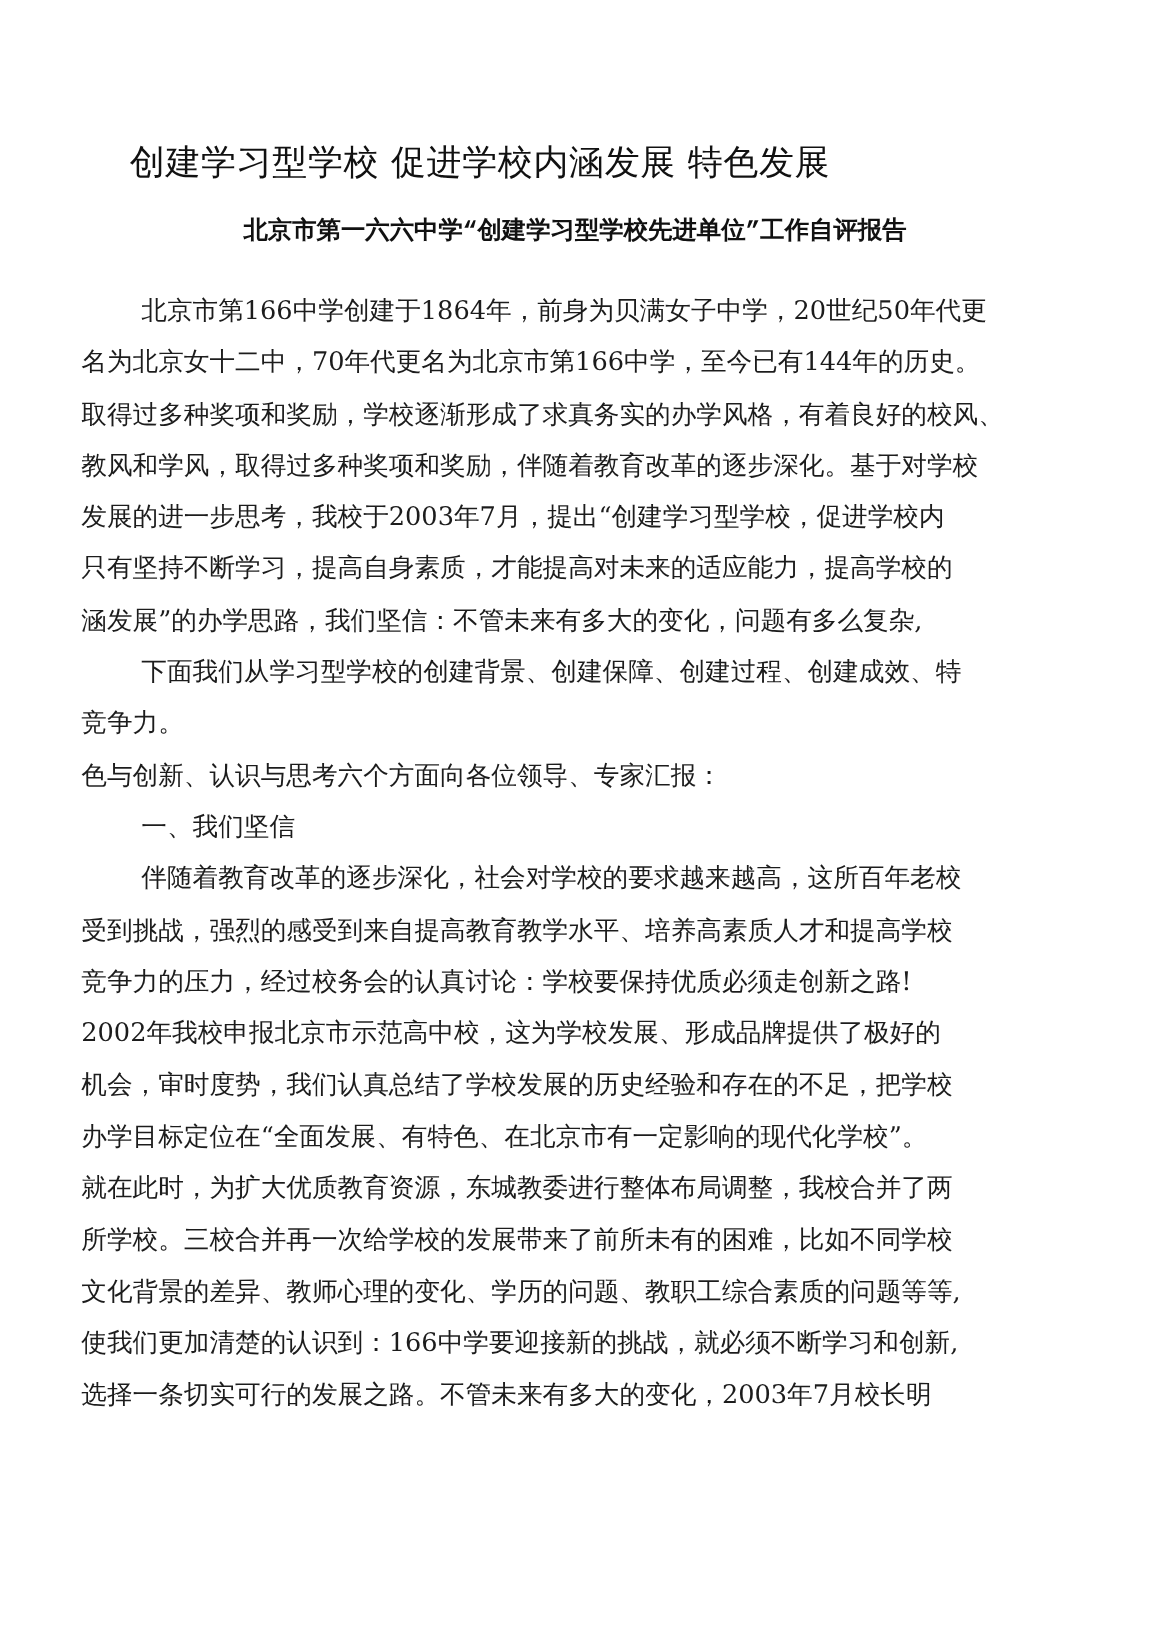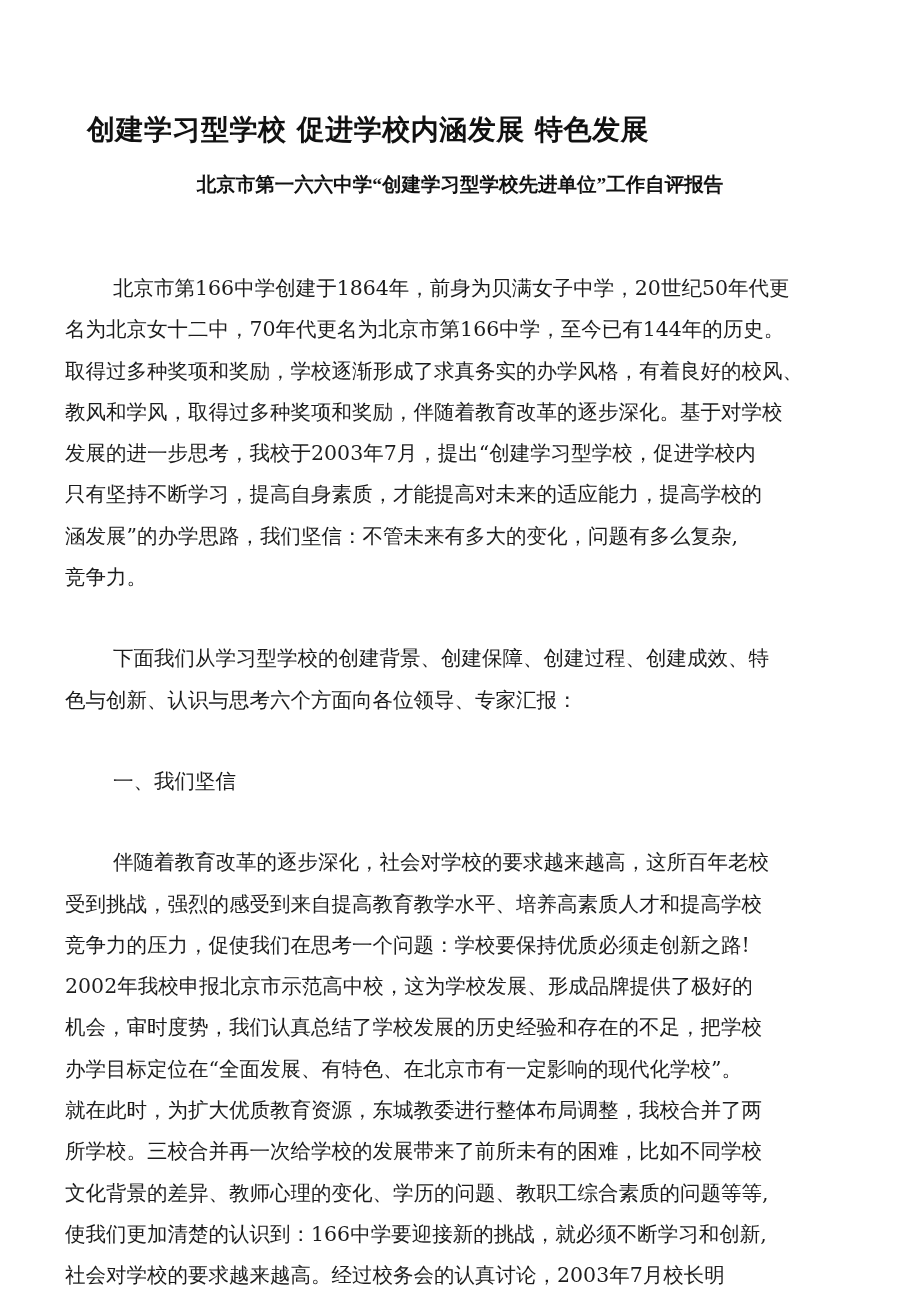--- a/index.html
+++ b/index.html
@@ -18,39 +18,38 @@
     .page {
       position: absolute;
       left: 0;
       top: 0;
       width: 920px;
       height: 1302px;
       background: #ffffff;
     }
     .title {
       position: absolute;
-      left: 0;
+      left: 16px;
       width: 736px;
       top: 110px;
       text-align: center;
       font-family: "DejaVu Sans", "Liberation Sans", sans-serif;
       font-size: 28px;
       line-height: 40px;
       letter-spacing: 0.5px;
       color: #111111;
       white-space: nowrap;
-      font-weight: bold;
     }
     .subtitle {
       position: absolute;
       left: 0;
       width: 920px;
       top: 168px;
       text-align: center;
-      font-family: Liberation Serif, serif;
+      font-family: Liberation Mono, monospace;
       font-weight: bold;
       font-size: 19.5px;
       line-height: 34px;
       color: #111111;
       white-space: nowrap;
     }
     .body-text {
       position: absolute;
       left: 65px;
       top: 228px;
@@ -59,47 +58,46 @@
     .line {
       display: block;
       height: 41.3px;
       line-height: 41.3px;
       font-size: 20.5px;
       white-space: nowrap;
       color: #1c1c1c;
     }
     .line.indent {
       padding-left: 48px;
-      margin-top: 40px;
     }
   </style>
 </head>
 <body>
 
 <div class="page">
   <div class="title">创建学习型学校 促进学校内涵发展 特色发展</div>
   <div class="subtitle">北京市第一六六中学“创建学习型学校先进单位”工作自评报告</div>
 
   <div class="body-text">
     <span class="line indent">北京市第166中学创建于1864年，前身为贝满女子中学，20世纪50年代更</span>
     <span class="line">名为北京女十二中，70年代更名为北京市第166中学，至今已有144年的历史。</span>
     <span class="line">取得过多种奖项和奖励，学校逐渐形成了求真务实的办学风格，有着良好的校风、</span>
     <span class="line">教风和学风，取得过多种奖项和奖励，伴随着教育改革的逐步深化。基于对学校</span>
     <span class="line">发展的进一步思考，我校于2003年7月，提出“创建学习型学校，促进学校内</span>
     <span class="line">只有坚持不断学习，提高自身素质，才能提高对未来的适应能力，提高学校的</span>
     <span class="line">涵发展”的办学思路，我们坚信：不管未来有多大的变化，问题有多么复杂,</span>
+    <span class="line indent">下面我们从学习型学校的创建背景、创建保障、创建过程、创建成效、特</span>
     <span class="line">竞争力。</span>
-    <span class="line indent">下面我们从学习型学校的创建背景、创建保障、创建过程、创建成效、特</span>
     <span class="line">色与创新、认识与思考六个方面向各位领导、专家汇报：</span>
     <span class="line indent">一、我们坚信</span>
     <span class="line indent">伴随着教育改革的逐步深化，社会对学校的要求越来越高，这所百年老校</span>
     <span class="line">受到挑战，强烈的感受到来自提高教育教学水平、培养高素质人才和提高学校</span>
-    <span class="line">竞争力的压力，促使我们在思考一个问题：学校要保持优质必须走创新之路!</span>
+    <span class="line">竞争力的压力，经过校务会的认真讨论：学校要保持优质必须走创新之路!</span>
     <span class="line">2002年我校申报北京市示范高中校，这为学校发展、形成品牌提供了极好的</span>
     <span class="line">机会，审时度势，我们认真总结了学校发展的历史经验和存在的不足，把学校</span>
     <span class="line">办学目标定位在“全面发展、有特色、在北京市有一定影响的现代化学校”。</span>
     <span class="line">就在此时，为扩大优质教育资源，东城教委进行整体布局调整，我校合并了两</span>
     <span class="line">所学校。三校合并再一次给学校的发展带来了前所未有的困难，比如不同学校</span>
     <span class="line">文化背景的差异、教师心理的变化、学历的问题、教职工综合素质的问题等等,</span>
     <span class="line">使我们更加清楚的认识到：166中学要迎接新的挑战，就必须不断学习和创新,</span>
-    <span class="line">社会对学校的要求越来越高。经过校务会的认真讨论，2003年7月校长明</span>
+    <span class="line">选择一条切实可行的发展之路。不管未来有多大的变化，2003年7月校长明</span>
   </div>
 </div>
 
 </body></html>

